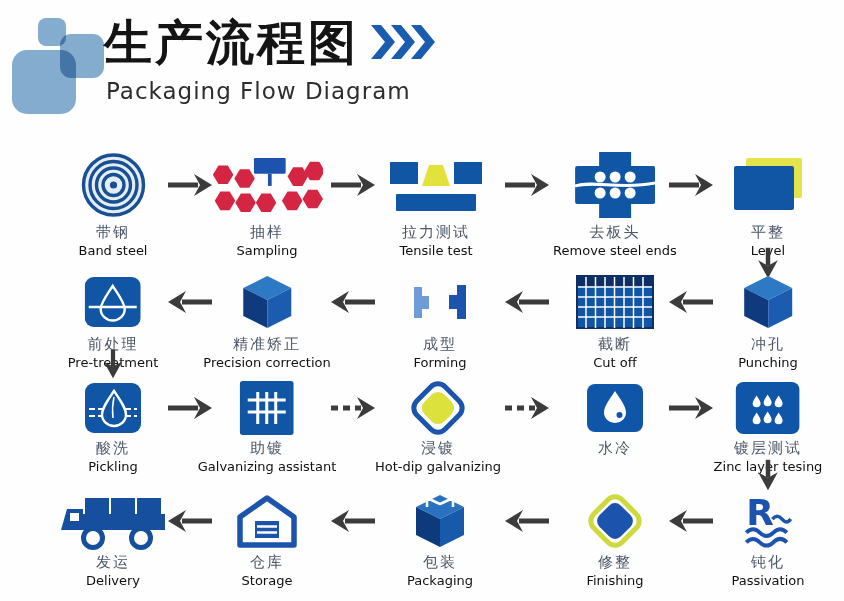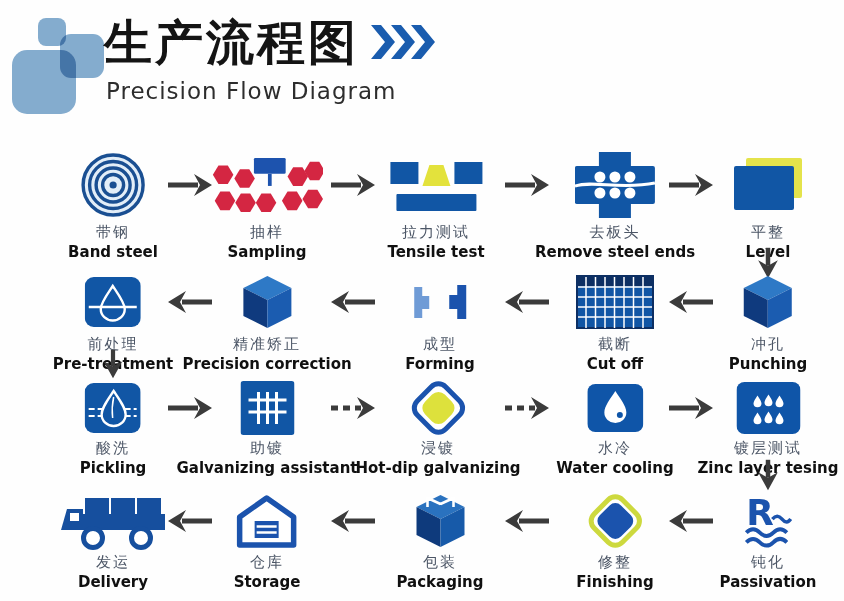--- a/index.html
+++ b/index.html
@@ -12,21 +12,21 @@
   #lg2{left:52px;top:22px;width:44px;height:44px;border-radius:11px;}
   #lg3{left:30px;top:6px;width:28px;height:28px;border-radius:8px;}
   #title-row{position:absolute;left:104px;top:16px;display:flex;align-items:center;gap:12px;}
   .title-zh{font-size:48px;font-weight:800;color:#141414;letter-spacing:3px;line-height:1.1;white-space:nowrap;}
   .subtitle{position:absolute;left:106px;top:78px;font-size:23px;color:#2d2d2d;letter-spacing:1px;white-space:nowrap;}
   
   .cell{position:absolute;transform:translateX(-50%);display:flex;flex-direction:column;align-items:center;}
   .ic{display:flex;align-items:center;justify-content:center;}
   .ic.r1{height:70px;} .ic.r2{height:60px;} .ic.r3{height:56px;} .ic.r4{height:58px;}
   .zh{margin-top:3px;font-size:15px;color:#4c5666;letter-spacing:2px;white-space:nowrap;}
-  .en{margin-top:1px;font-size:15px;font-weight:bold;color:#101010;white-space:nowrap;}
+  .en{margin-top:1px;font-size:13px;font-weight:normal;color:#101010;white-space:nowrap;}
   .arr{position:absolute;transform:translate(-50%,-50%);}
   .varr{position:absolute;transform:translateX(-50%);}
 </style>
 </head>
 <body>
 
 <div id="stage">
 
   <div id="logo">
     <div class="lgsq" id="lg1"></div>
@@ -34,21 +34,21 @@
     <div class="lgsq" id="lg3"></div>
   </div>
   <div id="title-row">
     <span class="title-zh">生产流程图</span>
     <svg width="64" height="36" viewBox="0 0 64 36">
       <polygon points="0,1 10,1 24,18 10,35 0,35 14,18" fill="#1a5cae"></polygon>
       <polygon points="20,1 30,1 44,18 30,35 20,35 34,18" fill="#1a5cae"></polygon>
       <polygon points="40,1 50,1 64,18 50,35 40,35 54,18" fill="#1a5cae"></polygon>
     </svg>
   </div>
-  <div class="subtitle">Precision Flow Diagram</div>
+  <div class="subtitle">Packaging Flow Diagram</div>
 
   <div class="cell" style="left:113px;top:150px;">
     <div class="ic r1">
         <svg width="66" height="66" viewBox="0 0 66 66">
       <circle cx="33" cy="33" r="30" fill="#e3eef8" stroke="#1a4f92" stroke-width="3.4"></circle>
       <circle cx="33" cy="33" r="23.5" fill="none" stroke="#1a4f92" stroke-width="3.4"></circle>
       <circle cx="33" cy="33" r="17" fill="none" stroke="#1a4f92" stroke-width="3.4"></circle>
       <circle cx="33" cy="33" r="10.5" fill="none" stroke="#1a4f92" stroke-width="3.4"></circle>
       <circle cx="33" cy="33" r="3.6" fill="#1a4f92"></circle>
     </svg>
@@ -284,21 +284,20 @@
 
   <div class="cell" style="left:615px;top:380px;">
     <div class="ic r3">
         <svg width="56" height="48" viewBox="0 0 56 48">
       <rect x="0" y="0" width="56" height="48" rx="8" fill="#0f55a8"></rect>
       <path d="M28,7 C23,15 17,22 17,28.5 a11,10.5 0 0 0 22,0 C39,22 33,15 28,7 Z" fill="#fff"></path>
       <circle cx="32.5" cy="31" r="3" fill="#0f55a8"></circle>
     </svg>
       </div>
     <div class="zh">水冷</div>
-    <div class="en">Water cooling</div>
   </div>
 
   <div class="cell" style="left:768px;top:380px;">
     <div class="ic r3">
         <svg width="64" height="52" viewBox="0 0 64 52">
       <rect x="0" y="0" width="64" height="52" rx="8" fill="#0f55a8"></rect>
       <defs>
             <path id="zd" d="M0,-5.5 C-2.2,-2 -4,0.5 -4,2.6 a4,3.6 0 0 0 8,0 C4,0.5 2.2,-2 0,-5.5 Z"></path>
           </defs>
       <g fill="#fff">

